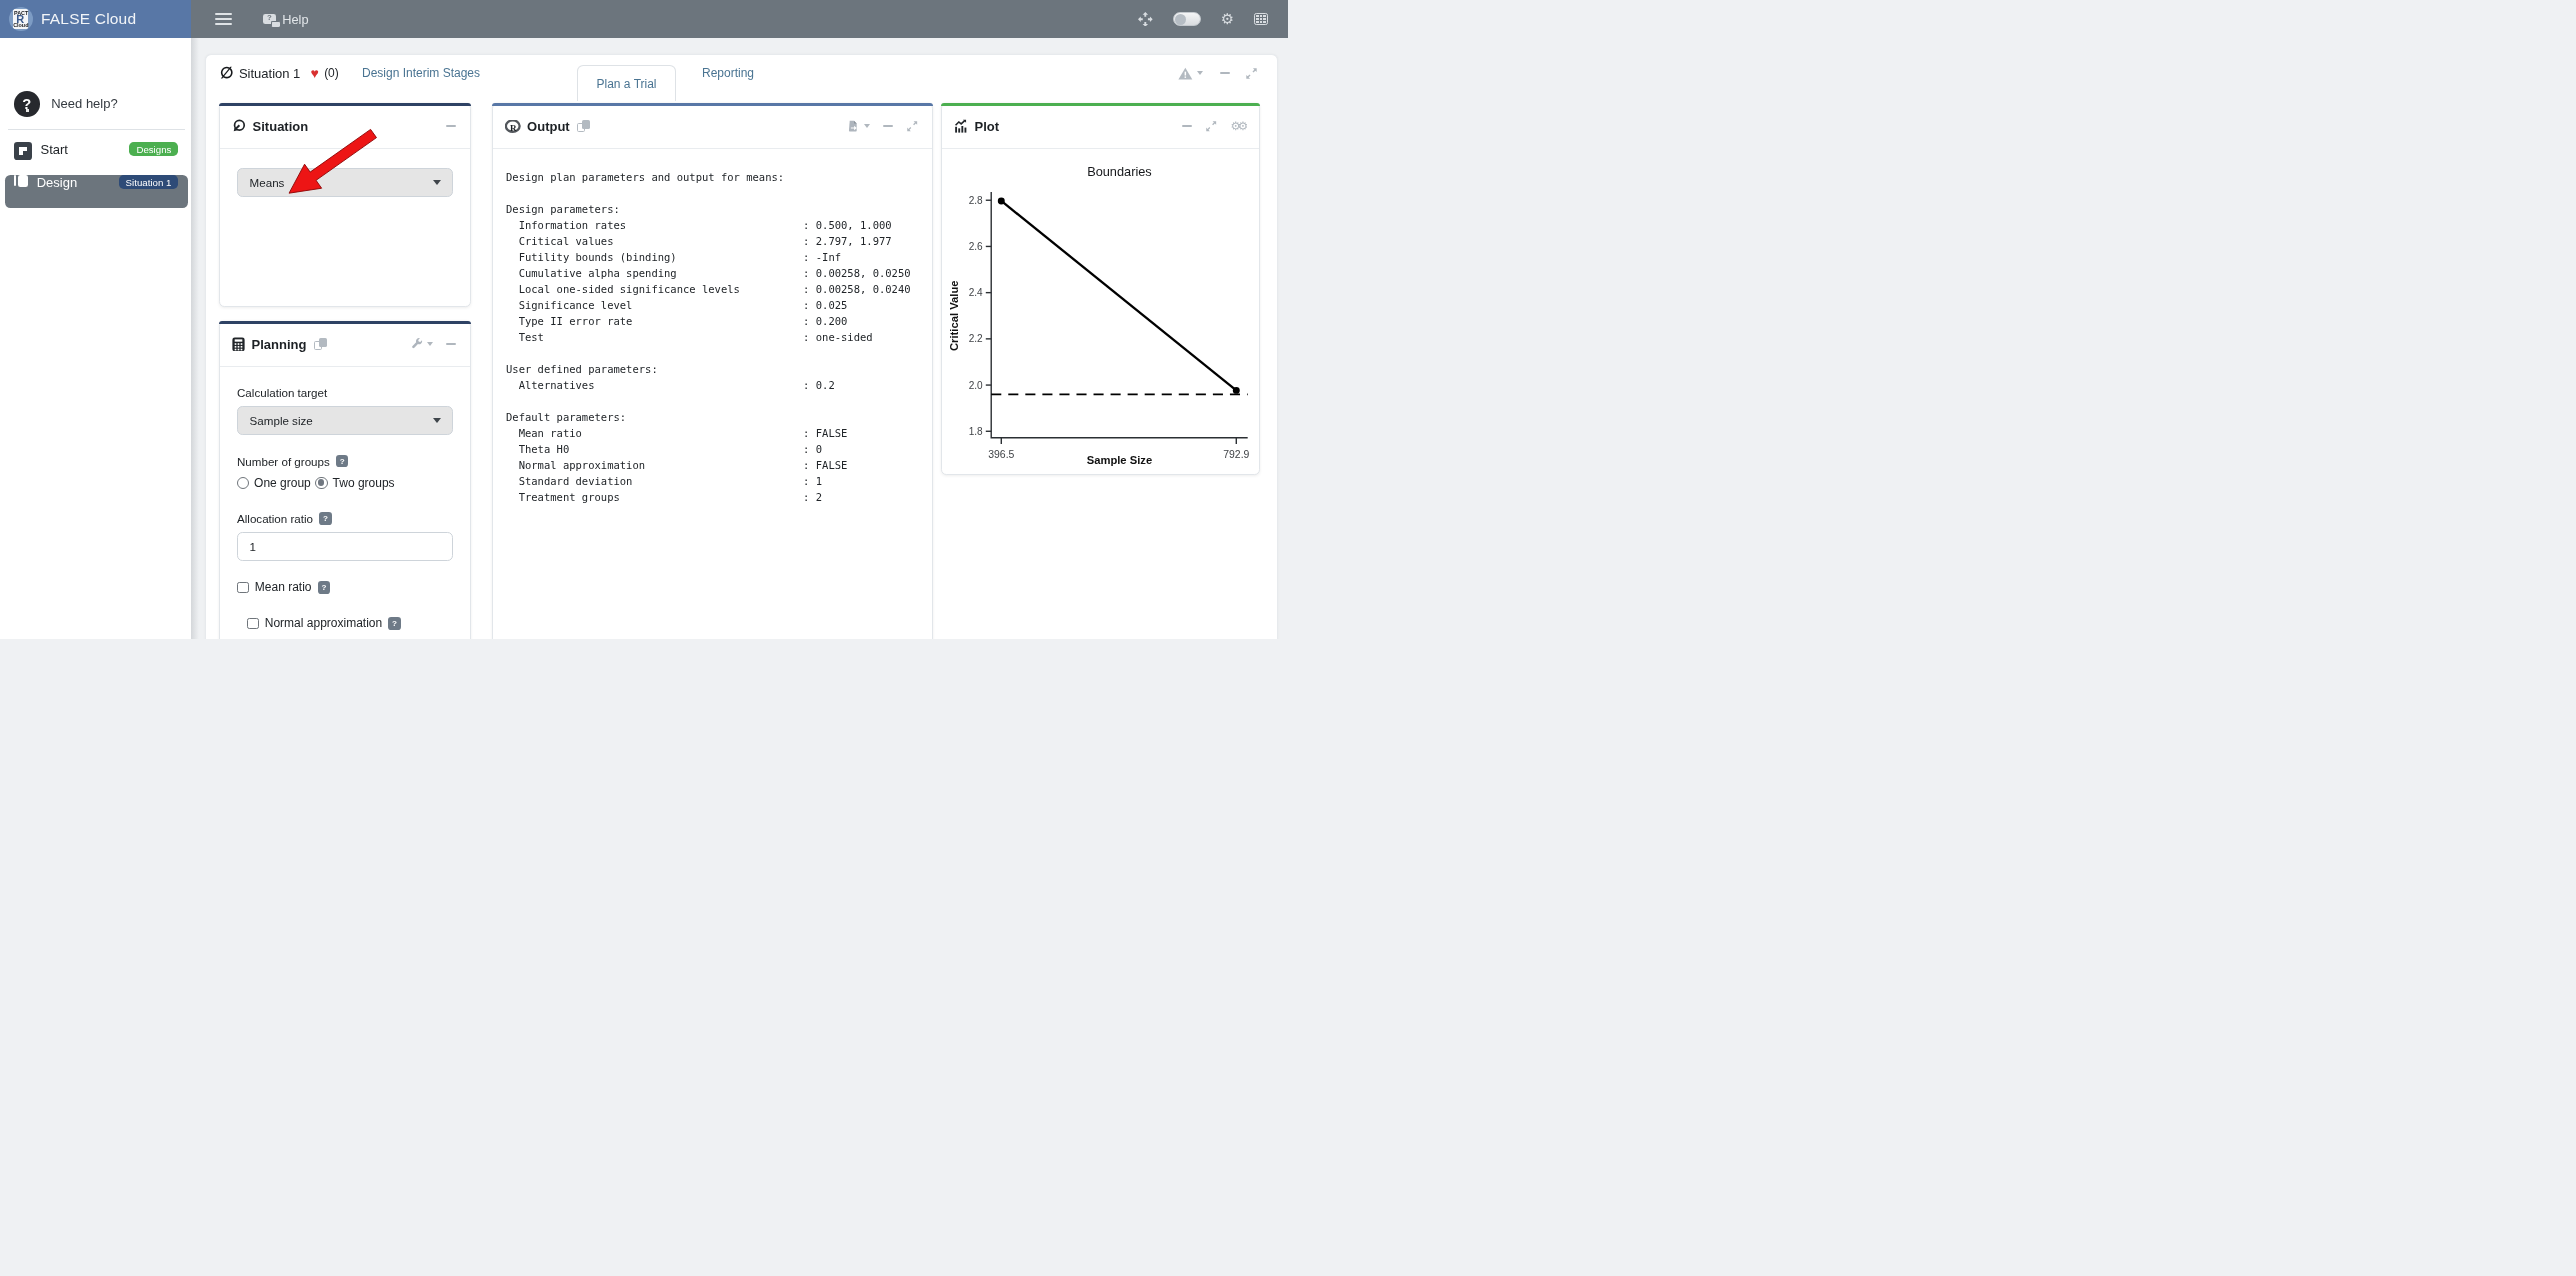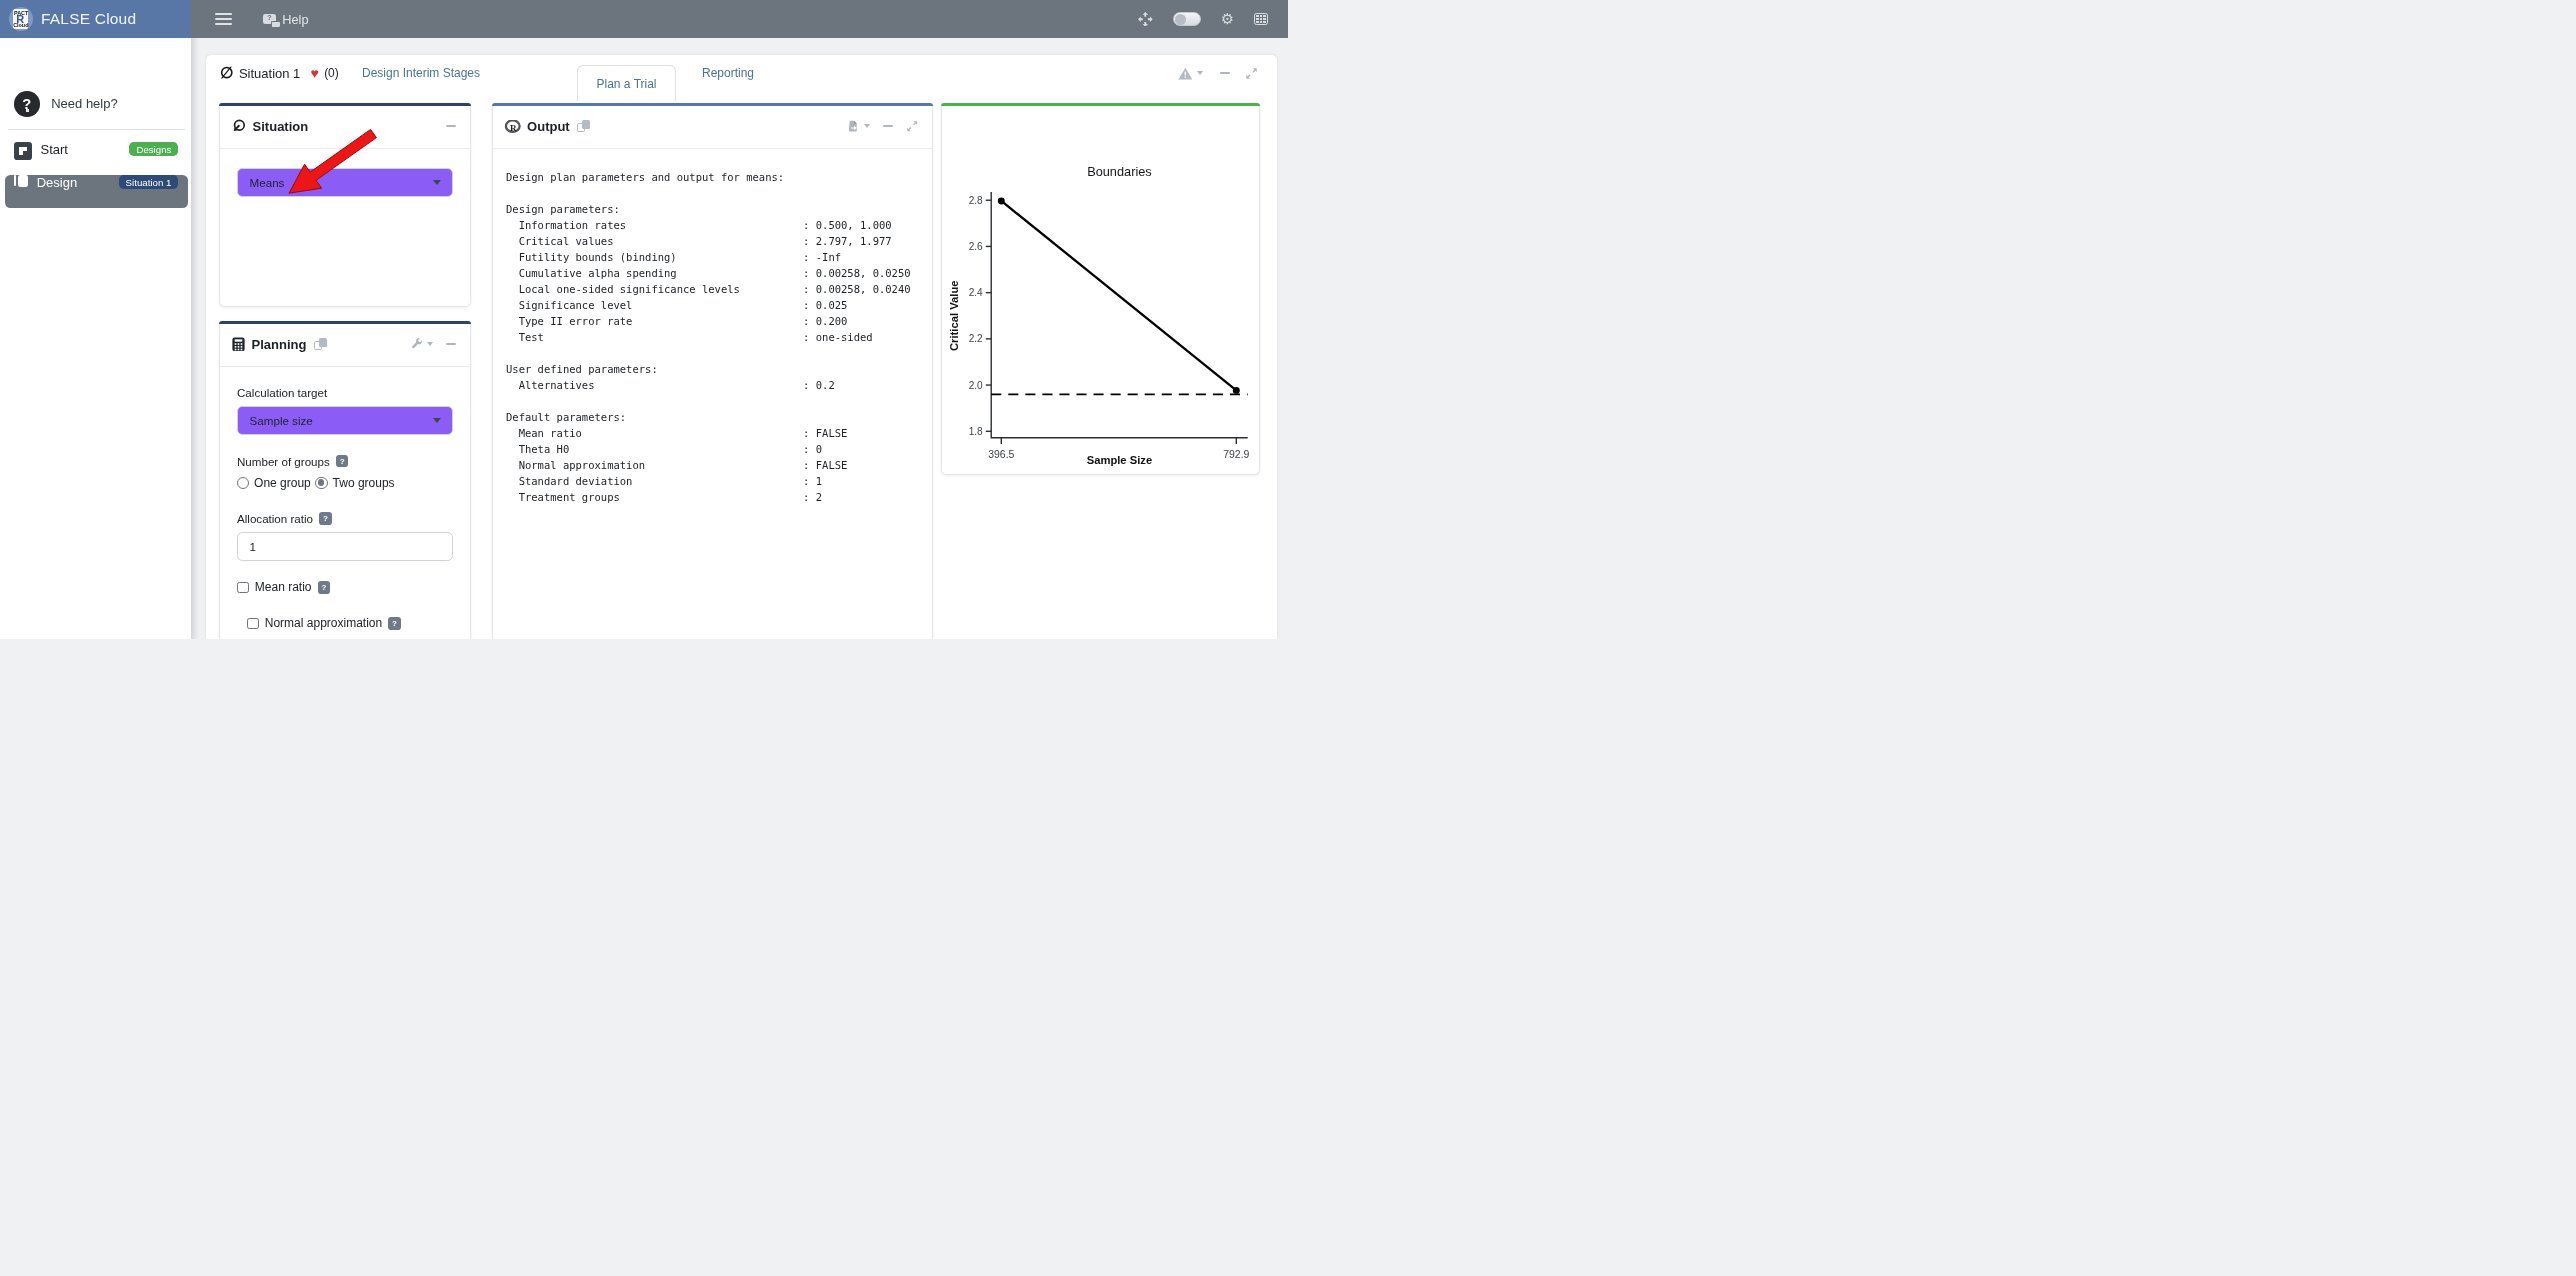--- a/index.html
+++ b/index.html
@@ -88,21 +88,21 @@
   .panel-title { font-size:13px; font-weight:600; color:#1d2125; margin-left:6.2px; }
   .header-right { margin-left:auto; display:flex; align-items:center; gap:13px; }
   .panel-endpoint { left:219px; top:103px; width:252px; height:204px; --accent:#2e4264; }
   .panel-planning { left:219px; top:321px; width:252px; height:326px; --accent:#2e4264; }
   .panel-output   { left:492px; top:103px; width:441px; height:552px; --accent:#5877a6; }
   .panel-plot     { left:941px; top:103px; width:319px; height:372px; --accent:#4caf50; }
 
   .panel-body { padding:18.6px 17px 0; }
 
   .select { height:29px; border:0.8px solid #ced4da; border-radius:5.4px; display:flex; align-items:center;
-            justify-content:space-between; padding:0 11px 0 11.6px; font-size:11.6px; color:#212529; background:#8b5cf6; cursor:pointer; }
+            justify-content:space-between; padding:0 11px 0 11.6px; font-size:11.6px; color:#212529; background:#e5e5e5; cursor:pointer; }
   .select .caret { width:0; height:0; border-left:4.7px solid transparent; border-right:4.7px solid transparent; border-top:5.4px solid #3f454b; }
   .field-label { font-size:11.6px; color:#212529; display:flex; align-items:center; gap:6.2px; }
   .qbadge { width:12.4px; height:12.4px; border-radius:3.1px; background:#6e7a87; color:#fff; font-size:8.1px; font-weight:bold;
             display:flex; align-items:center; justify-content:center; cursor:pointer; }
   .radio-row { display:flex; align-items:center; gap:4.7px; margin-top:8.5px; }
   .radio-opt { display:flex; align-items:center; gap:4.7px; font-size:12px; cursor:pointer; }
   .radio { width:12.4px; height:12.4px; border-radius:50%; border:1.6px solid #6f757b; background:#fff; position:relative; flex:0 0 auto; }
   .radio.checked::after { content:""; position:absolute; left:1.6px; top:1.6px; width:6.2px; height:6.2px; border-radius:50%; background:#707780; }
   .checkbox-row { display:flex; align-items:center; gap:6.2px; font-size:12px; cursor:pointer; }
   .checkbox { width:11.6px; height:11.6px; border:1.6px solid #6f757b; border-radius:2.3px; background:#fff; flex:0 0 auto; }
@@ -383,20 +383,44 @@
 Default parameters:
   Mean ratio                                   : FALSE
   Theta H0                                     : 0
   Normal approximation                         : FALSE
   Standard deviation                           : 1
   Treatment groups                             : 2</pre>
   </div>
 </section>
 
 <section class="panel panel-plot">
+  <div class="panel-header">
+    <span class="dkicon">
+      <svg width="14" height="14" viewBox="0 0 18 18">
+          <g fill="#212529">
+            <rect x="1.5" y="10" width="2.4" height="7.5"></rect>
+            <rect x="5.5" y="12" width="2.4" height="5.5"></rect>
+            <rect x="9.5" y="9" width="2.4" height="8.5"></rect>
+            <rect x="13.5" y="11" width="2.4" height="6.5"></rect>
+          </g>
+          <path d="M2 8l4.2-4.2 3 2.5 4.6-4.2" stroke="#212529" stroke-width="2" fill="none"></path>
+          <path d="M15.5 4.8V0.9h-3.9z" fill="#212529"></path>
+        </svg>
+    </span>
+    <span class="panel-title">Plot</span>
+    <span class="header-right">
+      <span class="minus-icon"></span>
+      <span class="gicon">
+        <svg width="12.4" height="12.4" viewBox="0 0 16 16" fill="currentColor">
+            <path d="M9.8 1.6h4.6v4.6l-1.7-1.7-2.3 2.3-1.2-1.2 2.3-2.3zM6.2 14.4H1.6V9.8l1.7 1.7 2.3-2.3 1.2 1.2-2.3 2.3z"></path>
+          </svg>
+      </span>
+      <span class="gears-glyph">⚙⚙</span>
+    </span>
+  </div>
   <div class="chart-wrap" id="chart"><svg width="317" height="326" viewBox="0 0 409 420" font-family="Liberation Sans, sans-serif">
         <text x="228.95" y="33" text-anchor="middle" font-size="16.5" fill="#16181b">Boundaries</text>
         <path d="M 63.5 54 V 370.9 H 394.4" stroke="#2b2f33" stroke-width="1.8" fill="none"></path>
         <line x1="56.5" y1="362.6" x2="63.5" y2="362.6" stroke="#2b2f33" stroke-width="1.8"></line>
         <text x="52.5" y="367.1" text-anchor="end" font-size="13" fill="#3f4246">1.8</text>
         <line x1="56.5" y1="302.98" x2="63.5" y2="302.98" stroke="#2b2f33" stroke-width="1.8"></line>
         <text x="52.5" y="307.48" text-anchor="end" font-size="13" fill="#3f4246">2.0</text>
         <line x1="56.5" y1="243.35999999999996" x2="63.5" y2="243.35999999999996" stroke="#2b2f33" stroke-width="1.8"></line>
         <text x="52.5" y="247.85999999999996" text-anchor="end" font-size="13" fill="#3f4246">2.2</text>
         <line x1="56.5" y1="183.74" x2="63.5" y2="183.74" stroke="#2b2f33" stroke-width="1.8"></line>

